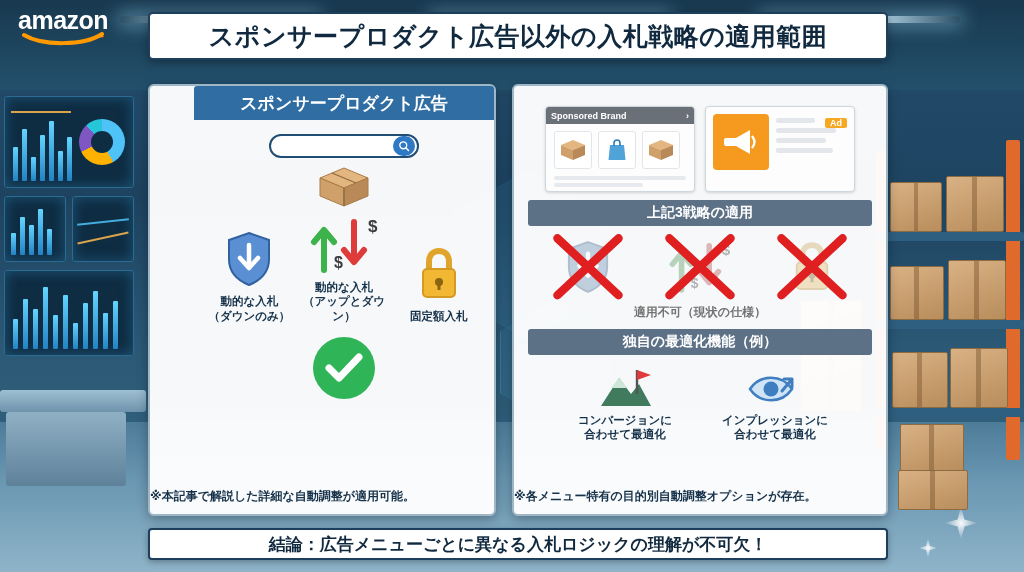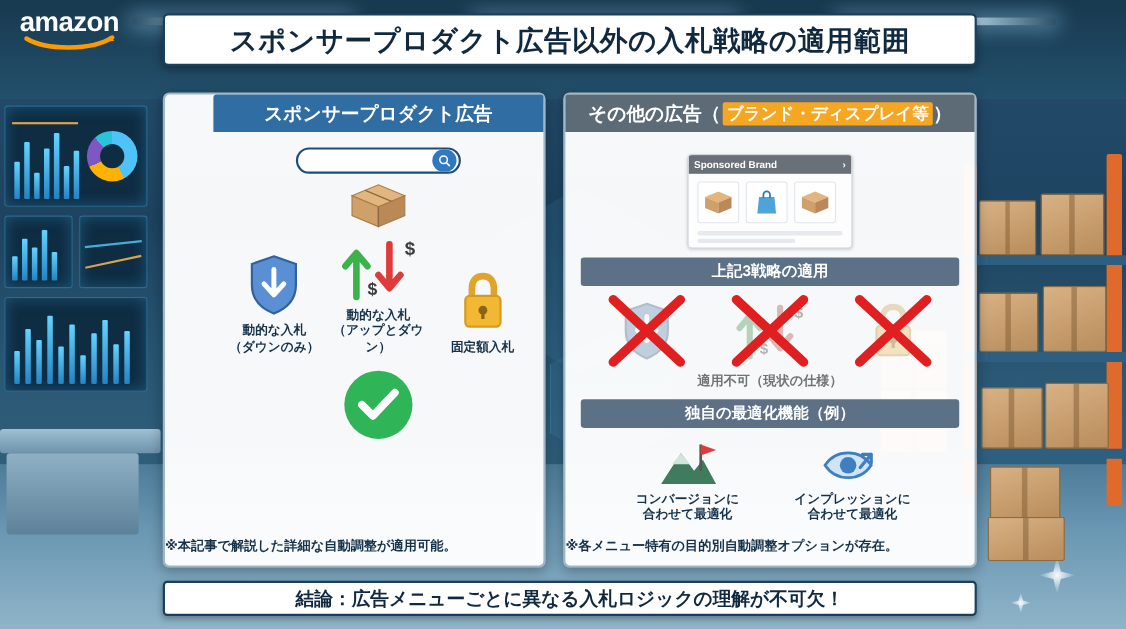--- a/index.html
+++ b/index.html
@@ -378,26 +378,20 @@
     <div class="check-circle">
       <svg width="38" height="30" viewBox="0 0 38 30">
         <path d="M4 15 L14 25 L34 4" stroke="#ffffff" stroke-width="7" fill="none" stroke-linecap="round" stroke-linejoin="round"></path>
       </svg>
     </div>
 
     <div class="foot-note">※本記事で解説した詳細な自動調整が適用可能。</div>
   </div>
 
   <div class="col" id="col-right">
-    <div class="col-head">
-      <span>その他の広告</span>
-      <span>（</span>
-      <span class="tag-orange">ブランド・ディスプレイ等</span>
-      <span>）</span>
-    </div>
 
     <div class="ad-row">
       <div class="ad-card">
         <div class="ad-head">
           <span>Sponsored Brand</span>
           <span>›</span>
         </div>
         <div class="ad-thumbs">
           <div class="ad-thumb">
             <svg width="26" height="22" viewBox="0 0 26 22">
@@ -417,20 +411,36 @@
                 <polygon points="1,6 13,1 25,6 13,11" fill="#e3b67f"></polygon>
                 <polygon points="1,6 13,11 13,21 1,16" fill="#cfa06a"></polygon>
                 <polygon points="25,6 13,11 13,21 25,16" fill="#b98a57"></polygon>
               </svg>
           </div>
         </div>
         <div class="ad-under"></div>
         <div class="ad-under short"></div>
       </div>
 
+      <div class="ad-card ad-card2">
+        <div class="mega">
+          <svg width="38" height="32" viewBox="0 0 38 32">
+            <path d="M6 12 h8 L28 4 v24 L14 20 H6 z" fill="#ffffff"></path>
+            <rect x="2" y="12" width="6" height="8" rx="2" fill="#ffffff"></rect>
+            <path d="M30 10 q5 6 0 12" stroke="#ffffff" stroke-width="2.4" fill="none"></path>
+          </svg>
+        </div>
+        <div class="ad-lines">
+          <span class="ad-badge">Ad</span>
+          <div class="ad-line" style="width:55%;"></div>
+          <div class="ad-line" style="width:85%;"></div>
+          <div class="ad-line" style="width:70%;"></div>
+          <div class="ad-line" style="width:80%;"></div>
+        </div>
+      </div>
     </div>
 
     <div class="section-head">
       <span>上記3戦略の適用</span>
     </div>
 
     <div class="cross-row">
       <div class="cross-item">
         <div class="base">
           <svg width="44" height="54" viewBox="0 0 46 56">

